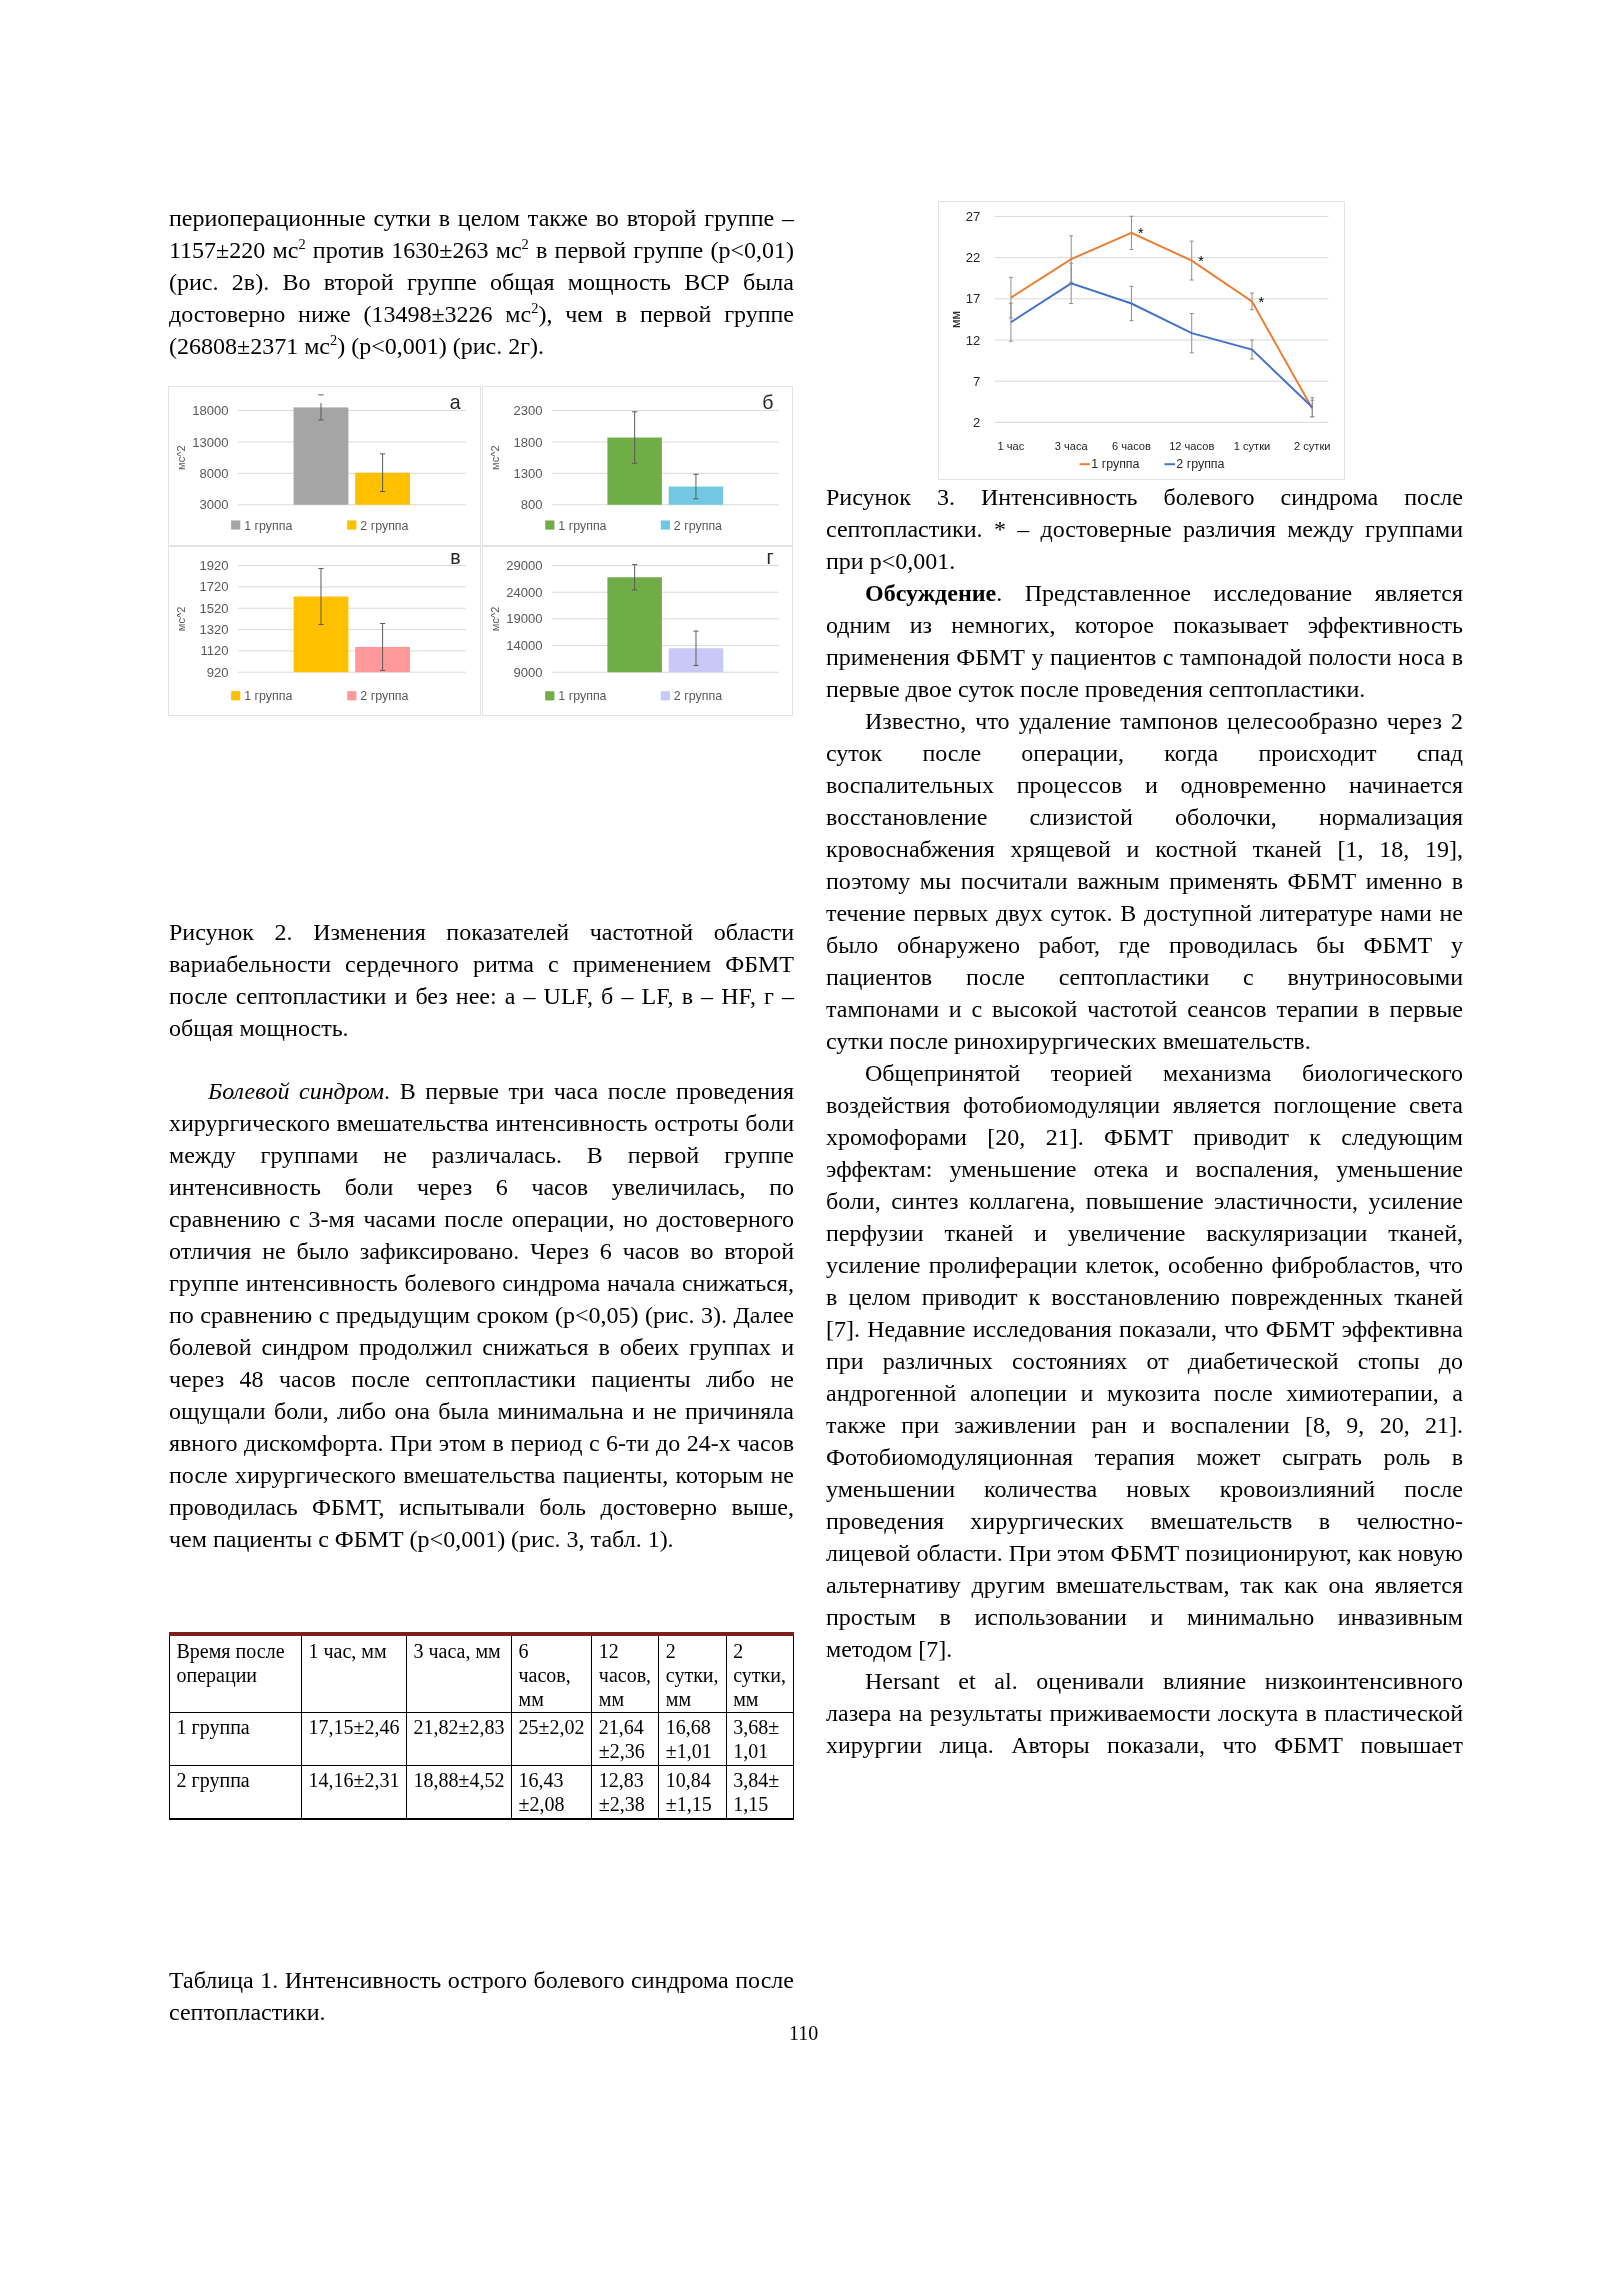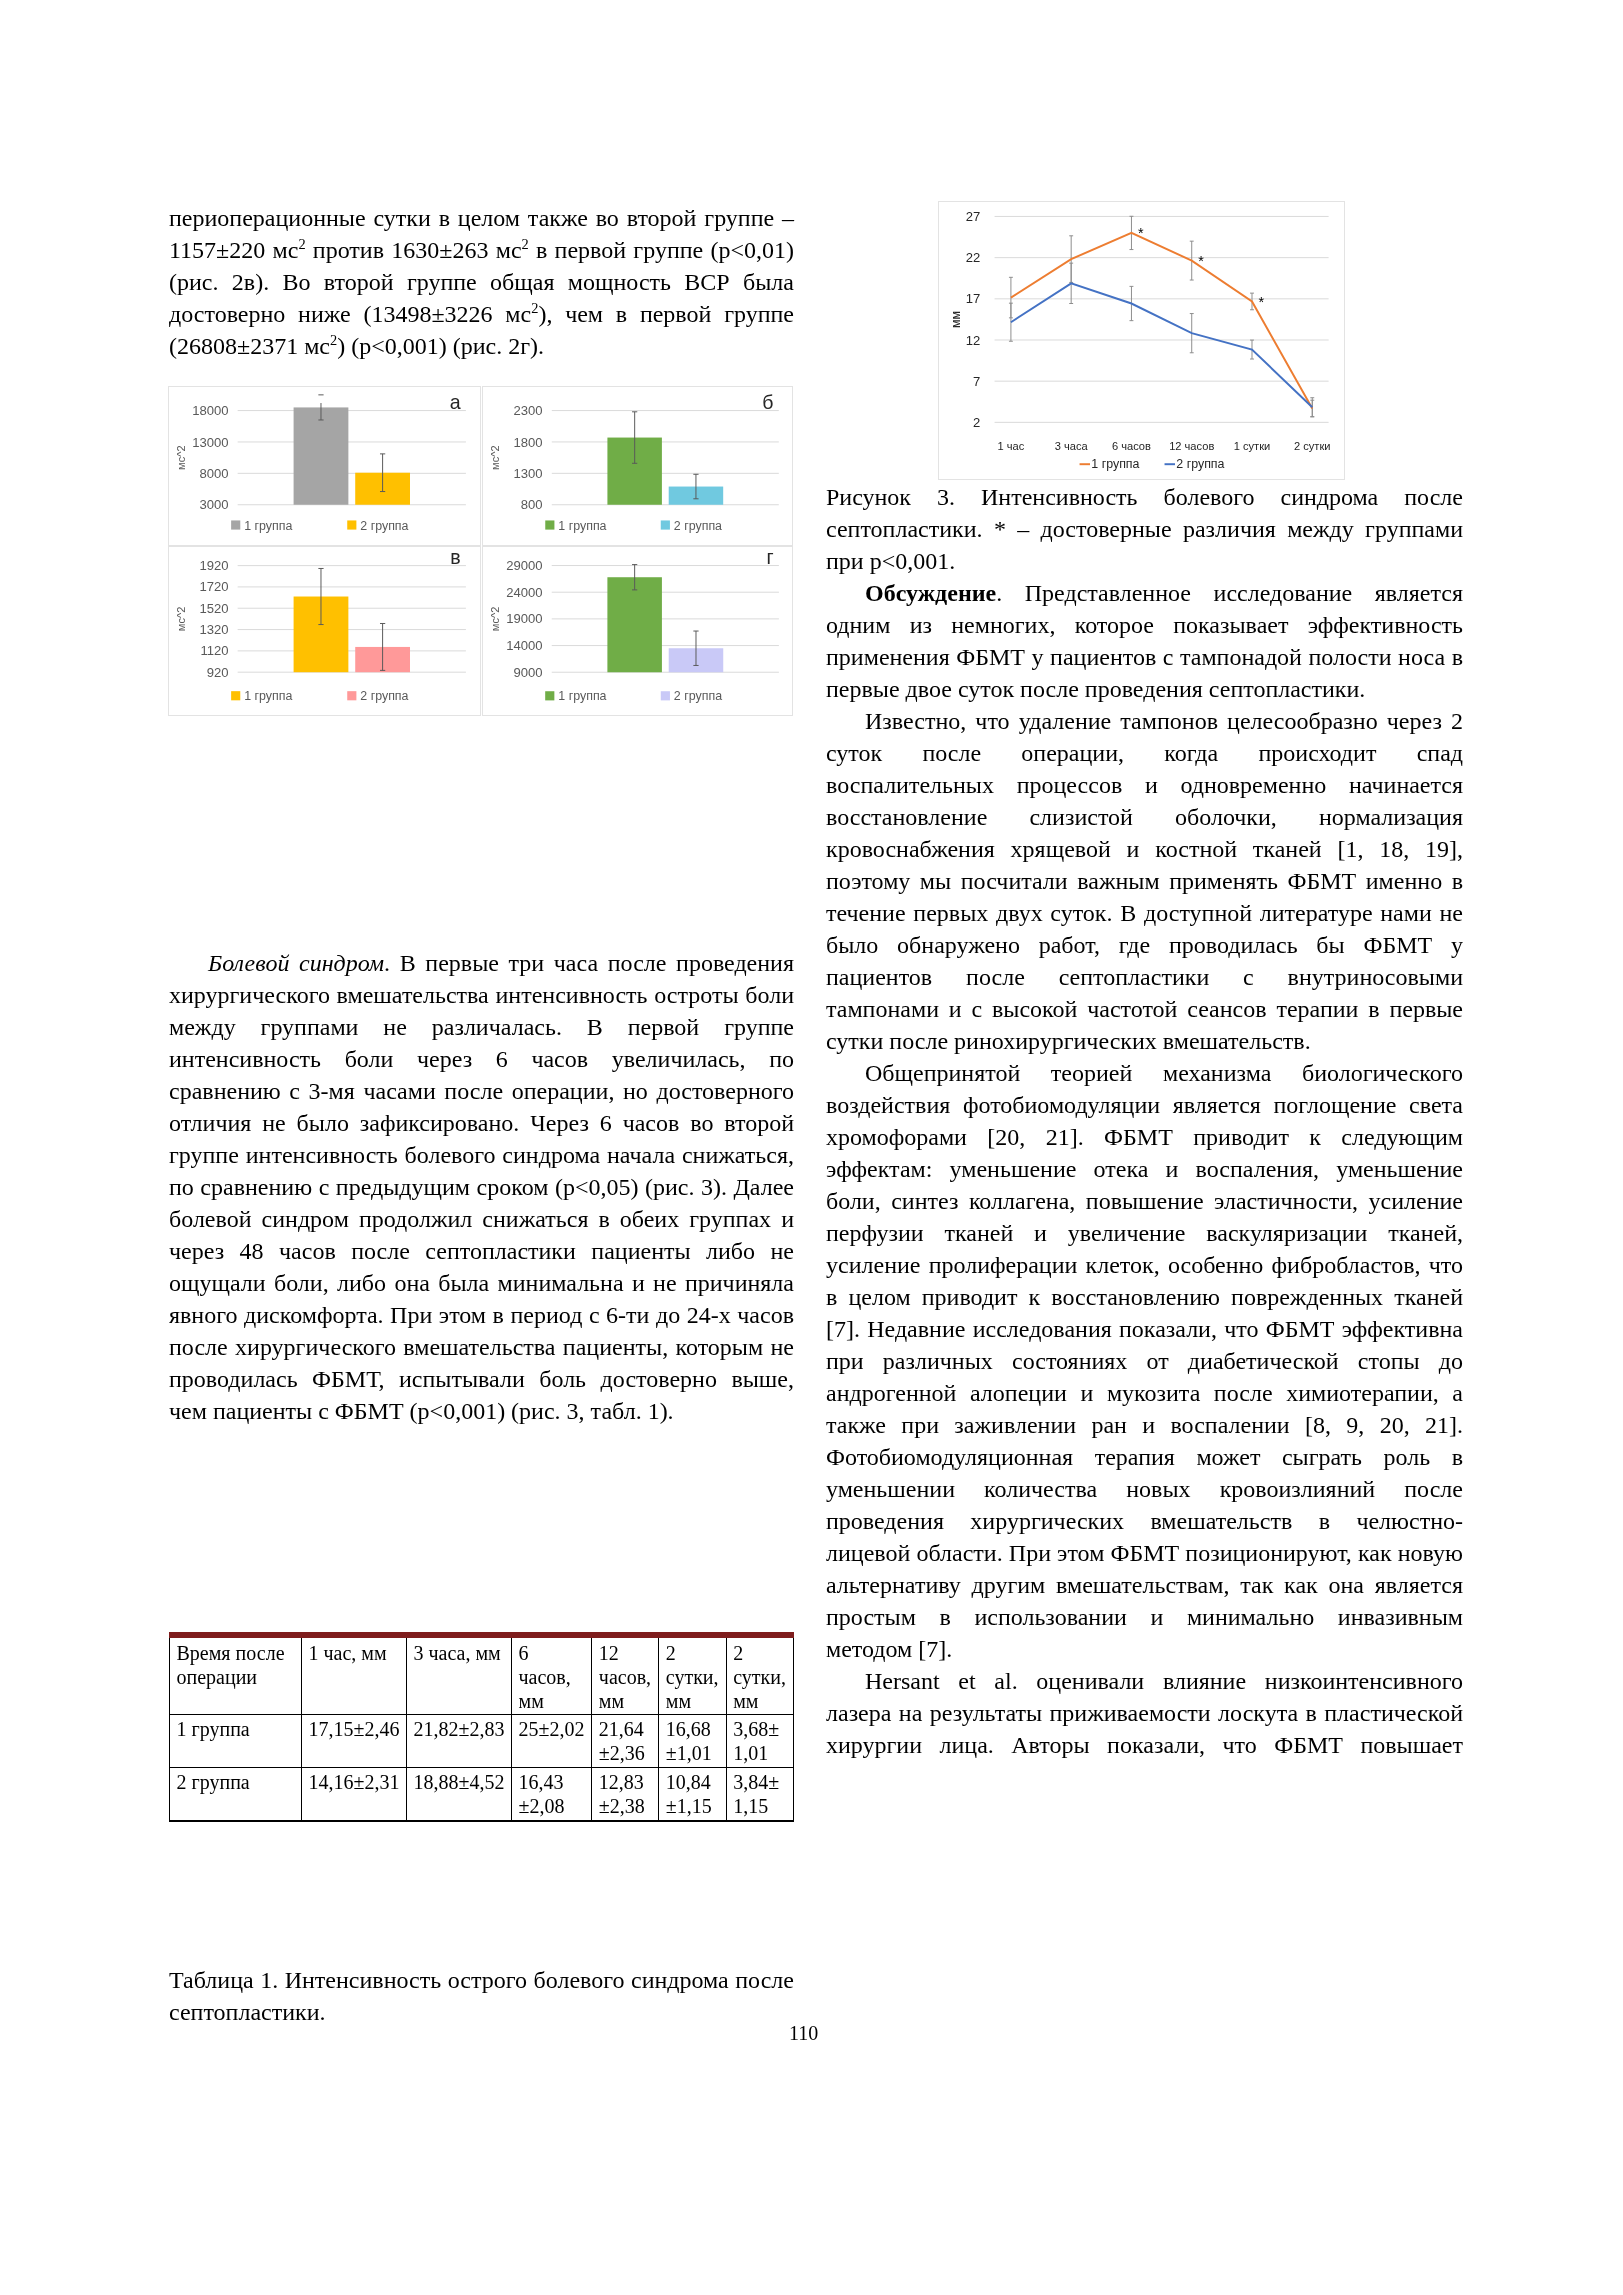--- a/index.html
+++ b/index.html
@@ -12,21 +12,21 @@
   #left-mid { left:169px; top:916px; width:625px; }
   #right-text { left:826px; top:481px; width:637px; }
   .fig { position:absolute; background:#fff; border:1.3px solid #e3e3e3; box-sizing:border-box; }
   .fig svg { display:block; }
   .ax { font-family:"Liberation Sans", sans-serif; fill:#595959; }
   table.pain { position:absolute; left:169px; top:1632px; width:625px; border-collapse:collapse;
                font-size:20px; line-height:24px; }
   table.pain td { border:1.3px solid #000; vertical-align:top; padding:2.6px 6.5px 1.3px 6.5px; }
   table.pain td.num { text-align:left; }
   table.pain td.hdr { }
-  table.pain tr:first-child td { border-top:6px solid #7f1d1d; }
+  table.pain tr:first-child td { border-top:4px solid #7f1d1d; }
   table.pain tr:last-child td { border-bottom:2px solid #000; }
   #page-num { position:absolute; left:789px; top:2022px; font-size:20px; }
   sup { font-size:14.4px; line-height:0; }
 </style>
 </head>
 <body>
 
 <div class="col" id="left-top">
   <p><span>периоперационные сутки в целом также во второй группе – 1157±220 мс</span><sup>2</sup><span> против 1630±263 мс</span><sup>2</sup><span> в первой группе (p&lt;0,01) (рис. 2в). Во второй группе общая мощность ВСР была достоверно ниже (13498±3226 мс</span><sup>2</sup><span>), чем в первой группе (26808±2371 мс</span><sup>2</sup><span>) (p&lt;0,001) (рис. 2г).</span></p>
 </div>
@@ -136,20 +136,21 @@
       <line x1="321.34499999999997" x2="329.34499999999997" y1="128.0494" y2="128.0494" stroke="#595959" stroke-width="1.5"></line>
       <line x1="321.34499999999997" x2="329.34499999999997" y1="180.6332" y2="180.6332" stroke="#595959" stroke-width="1.5"></line>
       <rect x="95" y="220" width="14" height="14" fill="#70ad47"></rect>
       <text x="115" y="234" font-size="19" class="ax">1 группа</text>
       <rect x="271.56" y="220" width="14" height="14" fill="#c9c9f7"></rect>
       <text x="291.56" y="234" font-size="19" class="ax">2 группа</text>
     </svg>
   </div>
 
 <div class="col" id="left-mid">
+  <p style="text-align:justify;">Рисунок 2. Изменения показателей частотной области вариабельности сердечного ритма с применением ФБМТ после септопластики и без нее: а – ULF, б – LF, в – HF, г – общая мощность.</p>
   <p style="height:31px;"></p>
   <p class="indent"><i>Болевой синдром</i><span>. В первые три часа после проведения хирургического вмешательства интенсивность остроты боли между группами не различалась. В первой группе интенсивность боли через 6 часов увеличилась, по сравнению с 3-мя часами после операции, но достоверного отличия не было зафиксировано. Через 6 часов во второй группе интенсивность болевого синдрома начала снижаться, по сравнению с предыдущим сроком (p&lt;0,05) (рис. 3). Далее болевой синдром продолжил снижаться в обеих группах и через 48 часов после септопластики пациенты либо не ощущали боли, либо она была минимальна и не причиняла явного дискомфорта. При этом в период с 6-ти до 24-х часов после хирургического вмешательства пациенты, которым не проводилась ФБМТ, испытывали боль достоверно выше, чем пациенты с ФБМТ (p&lt;0,001) (рис. 3, табл. 1).</span></p>
 </div>
 
 <table class="pain">
   <tbody>
       <tr>
     <td style="width:118px;">Время после операции</td>
     <td class="hdr">1 час, мм</td>
     <td class="hdr">3 часа, мм</td>

